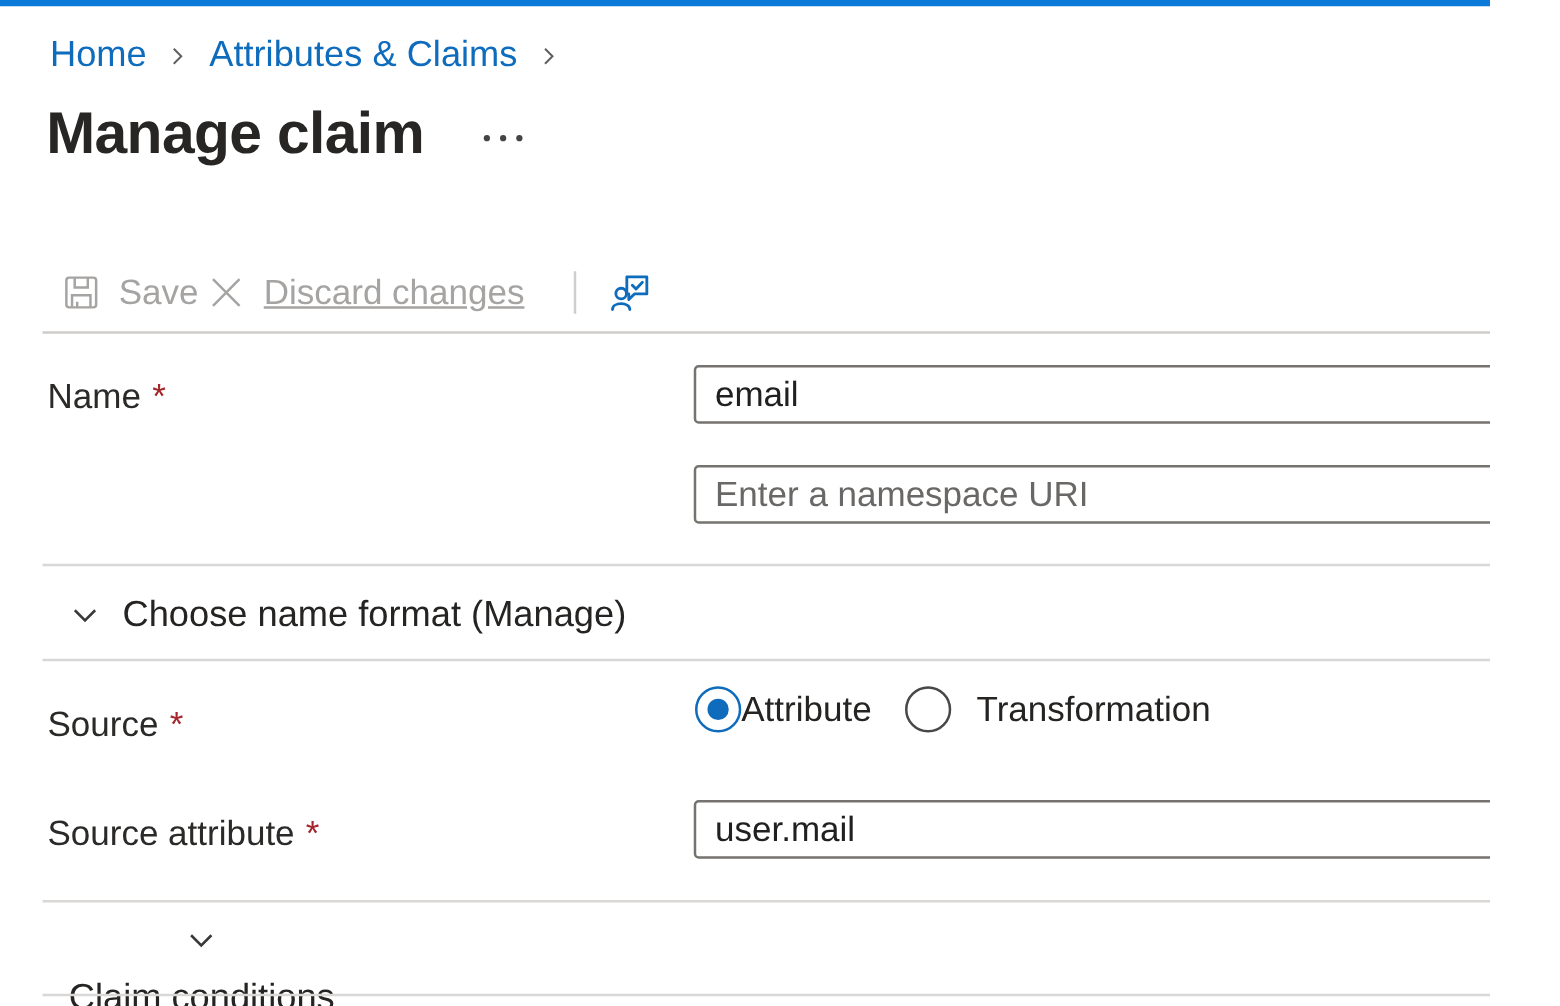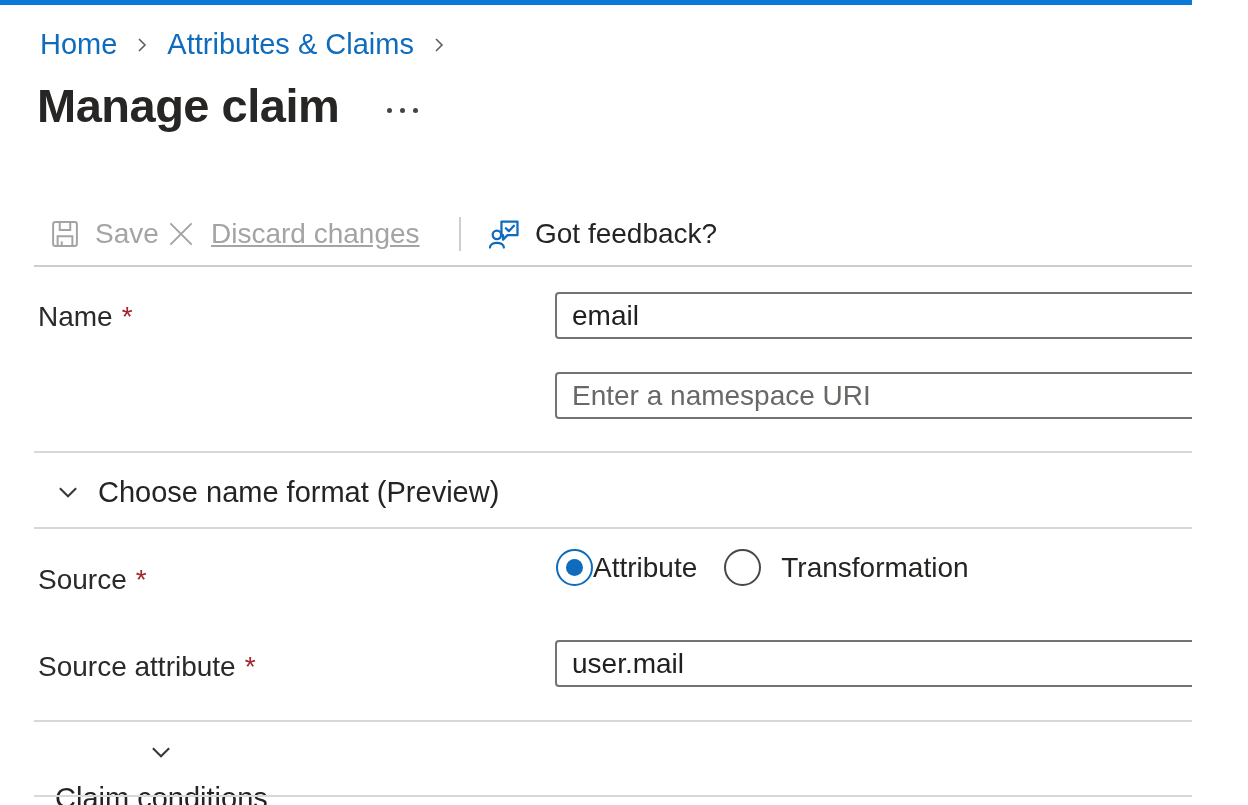--- a/index.html
+++ b/index.html
@@ -151,42 +151,41 @@
       <span>
         <svg width="34" height="34" viewBox="0 0 24 24">
           <g fill="none" stroke="#0f6cbd" stroke-width="1.6" stroke-linejoin="round">
             <path d="M9.5 3.2 h11.3 v9.6 h-7 l-3.2 3.2 v-3.2 h-1.1 z"></path>
             <path d="M12.6 7.9 l2.1 2.1 3.6 -3.8" stroke-linecap="round"></path>
             <circle cx="6.3" cy="12.6" r="3"></circle>
             <path d="M1.4 21.6 c0 -4.4 9.8 -4.4 9.8 0" stroke-linecap="round"></path>
           </g>
         </svg>
       </span>
-      <span>Got feedback?</span>
     </button>
   </div>
 
   <div class="divider dark d1"></div>
 
   <div class="field-label lbl-name">
     <span>Name</span><span class="req">*</span>
   </div>
   <input class="txt-input in-name" type="text" value="email" style="">
 
   <input class="txt-input in-ns" type="text" placeholder="Enter a namespace URI" style="">
 
   <div class="divider d2"></div>
 
   <div class="section-row sec1">
     <span>
       <svg width="26" height="26" viewBox="0 0 24 24">
           <path d="M4.5 8.5 l7.5 7.5 7.5 -7.5" fill="none" stroke="#3a3938" stroke-width="1.9"></path>
         </svg>
     </span>
-    <span>Choose name format (Preview)</span>
+    <span>Choose name format (Manage)</span>
   </div>
 
   <div class="divider d3"></div>
 
   <div class="field-label lbl-src">
     <span>Source</span><span class="req">*</span>
   </div>
   <div class="radio-group">
     <span class="radio-outer selected"></span>
     <span class="radio-label rl1">Attribute</span>

